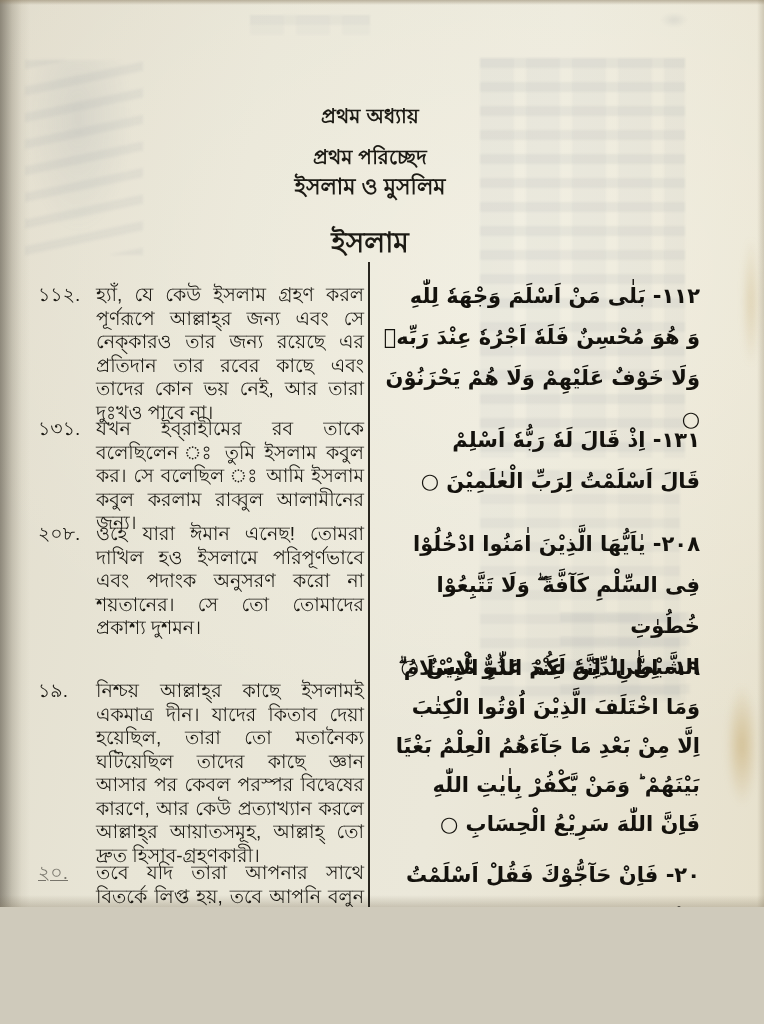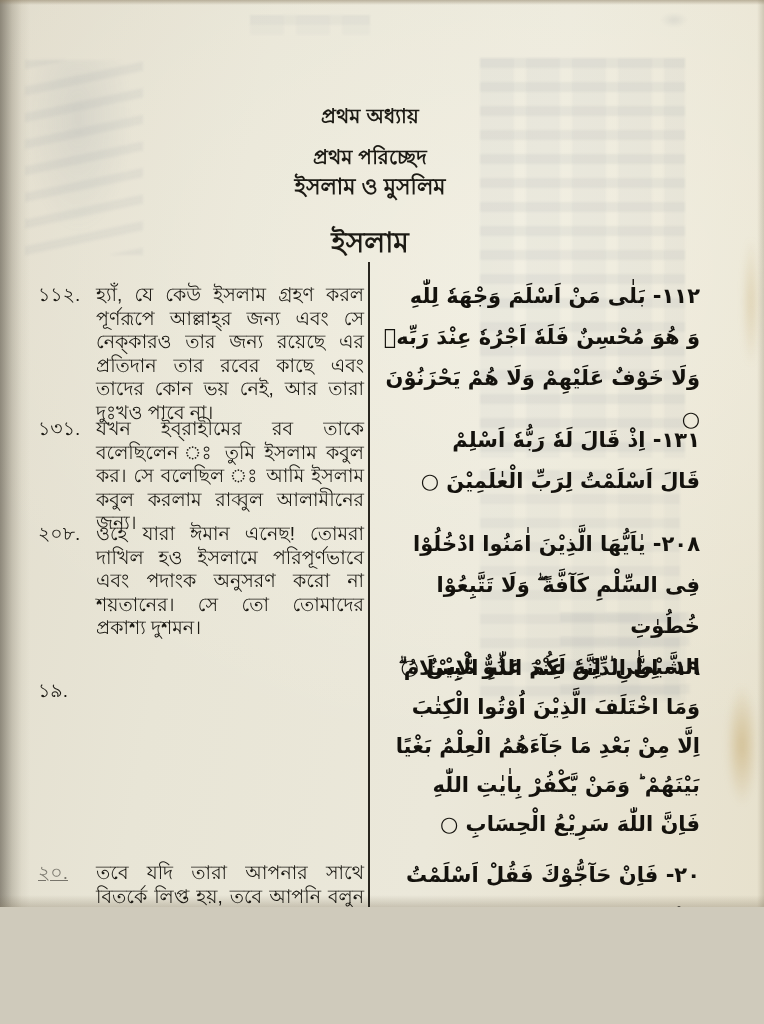--- a/index.html
+++ b/index.html
@@ -92,20 +92,21 @@
     <span class="vtext">যখন ইব্‌রাহীমের রব তাকে বলেছিলেন ঃ তুমি ইসলাম কবুল কর। সে বলেছিল ঃ আমি ইসলাম কবুল করলাম রাব্বুল আলামীনের জন্য।</span>
   </div>
   <div class="entry" style="top:522px;">
     <span class="vnum">২০৮.</span>
     <span class="vtext">ওহে যারা ঈমান এনেছ! তোমরা দাখিল হও ইসলামে পরিপূর্ণভাবে এবং পদাংক অনুসরণ করো না শয়তানের। সে তো তোমাদের প্রকাশ্য দুশমন।</span>
   </div>
 
 
   <div class="entry" style="top:651px;margin-top:28px;">
     <span class="vnum">১৯.</span>
+    <span class="vtext">নিশ্চয় আল্লাহ্‌র কাছে ইসলামই একমাত্র দীন। যাদের কিতাব দেয়া হয়েছিল, তারা তো মতানৈক্য ঘটিয়েছিল তাদের কাছে জ্ঞান আসার পর কেবল পরস্পর বিদ্বেষের কারণে, আর কেউ প্রত্যাখ্যান করলে আল্লাহ্‌র আয়াতসমূহ, আল্লাহ্‌ তো দ্রুত হিসাব-গ্রহণকারী।</span>
   </div>
   <div class="entry" style="top:861px;">
     <span class="vnum faded">২০.</span>
     <span class="vtext">তবে যদি তারা আপনার সাথে বিতর্কে লিপ্ত হয়, তবে আপনি বলুন ঃ আমি</span>
   </div>
 
   <div class="arabic" style="top:276px;">١١٢- بَلٰى مَنْ اَسْلَمَ وَجْهَهٗ لِلّٰهِ
 وَ هُوَ مُحْسِنٌ فَلَهٗ اَجْرُهٗ عِنْدَ رَبِّهٖ
 وَلَا خَوْفٌ عَلَيْهِمْ وَلَا هُمْ يَحْزَنُوْنَ ○</div>
   <div class="arabic" style="top:420px;">١٣١- اِذْ قَالَ لَهٗ رَبُّهٗ اَسْلِمْ

